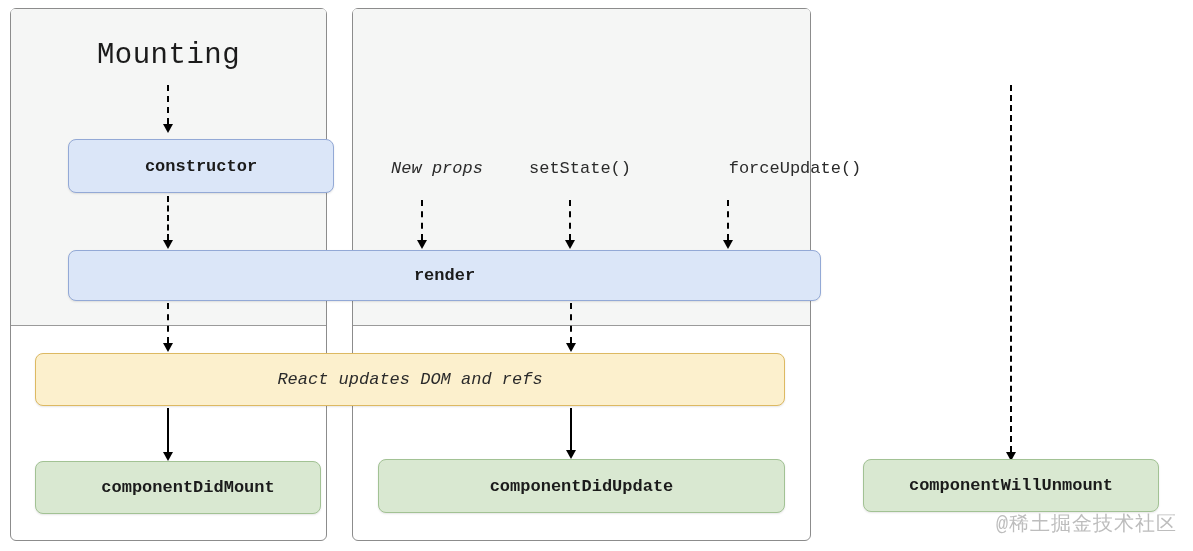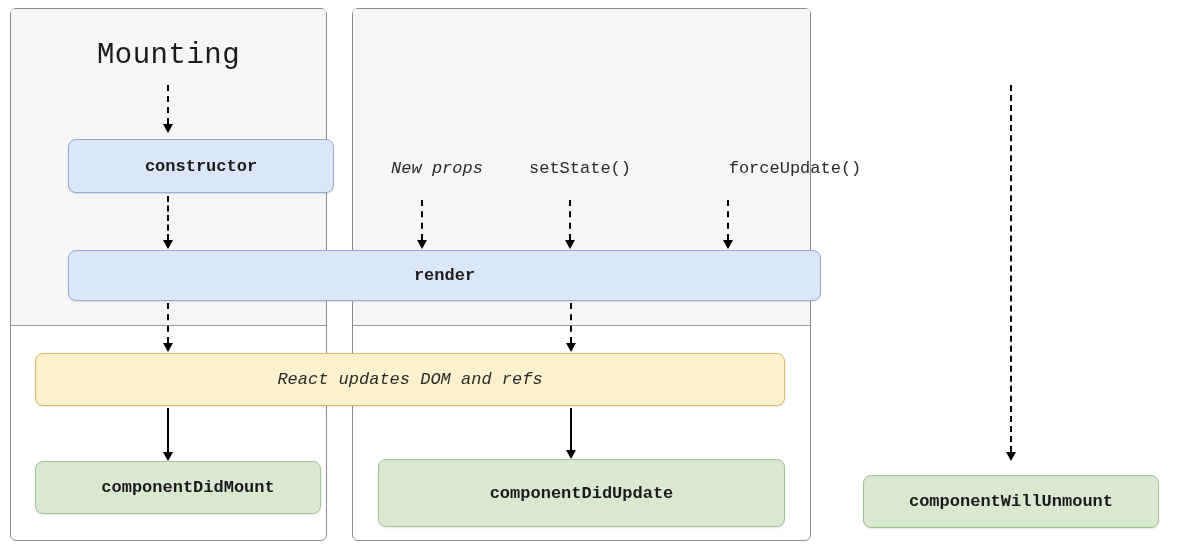--- a/index.html
+++ b/index.html
@@ -31,22 +31,22 @@
   }
   .node.blue   { background:var(--blue_fill,#dbe6f8);  border:1px solid var(--blue_border,#93a9d6);margin-left:33px; }
   .node.yellow { background:var(--yellow_fill,#fcf0cd); border:1px solid var(--yellow_border,#ddb962);
                  font-weight:normal; font-style:italic; color:#2b2b2b; }
   .node.green  { background:var(--green_fill,#d9e8d1); border:1px solid var(--green_border,#a2c294); }
 
   .box-constructor { left:35px;  top:139px; width:266px; height:54px; }
   .box-render      { left:35px;  top:250px; width:753px; height:51px; }
   .box-react-updates { left:35px; top:353px; width:750px; height:53px; }
   .box-cdm { left:35px;  top:461px; width:286px; height:53px;padding-left:20px; }
-  .box-cdu { left:378px; top:459px; width:407px; height:68px; }
-  .box-cwu { left:863px; top:475px; width:296px; height:53px; }
+  .box-cdu { left:378px; top:459px; width:407px; height:54px; }
+  .box-cwu { left:863px; top:459px; width:296px; height:53px; }
 
   .trigger {
     position:absolute; transform:translateX(-50%); white-space:nowrap;
     font-size:17px; color:#2b2b2b; top:159px;
   }
   .trigger.italic { font-style:italic; }
   .t-newprops   { left:437px; }
   .t-setstate   { left:580px; }
   .t-forceupdate{ left:755px;margin-left:40px; }
 
@@ -102,13 +102,14 @@
   <div class="arr solid  a-dom-cdu"></div>
   <div class="arr dashed a-unmount"></div>
 
   <div class="node blue box-constructor">constructor</div>
   <div class="node yellow box-react-updates">React updates DOM and refs</div>
   <div class="node blue box-render">render</div>
   <div class="node green box-cdm">componentDidMount</div>
   <div class="node green box-cdu">componentDidUpdate</div>
   <div class="node green box-cwu">componentWillUnmount</div>
 
+  <div class="watermark">@稀土掘金技术社区</div>
 </div>
 
 </body></html>

